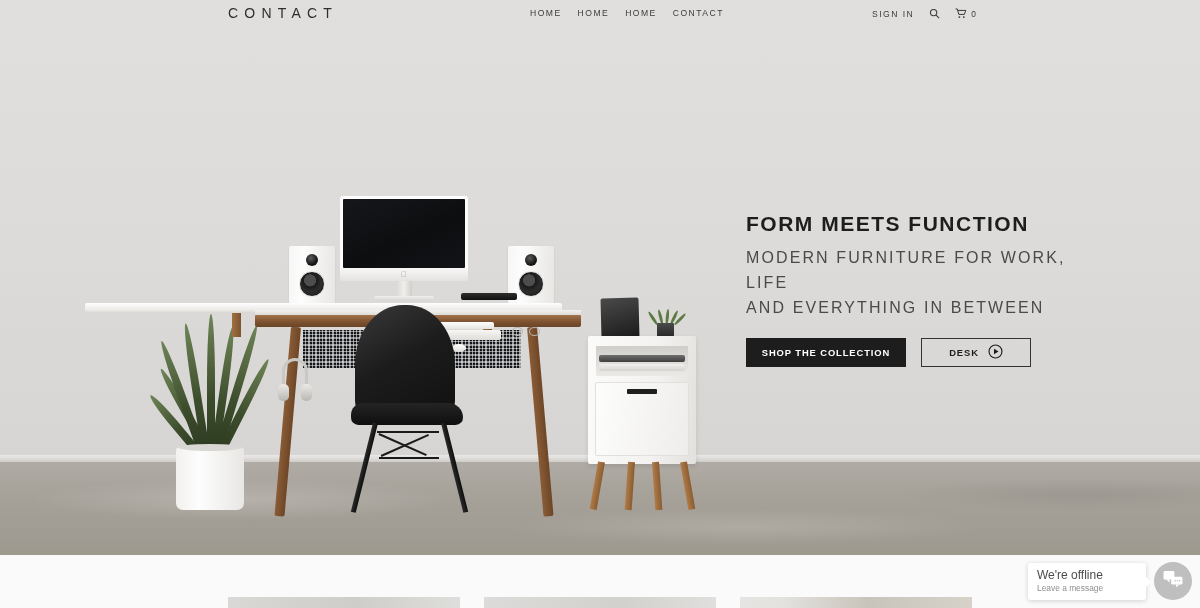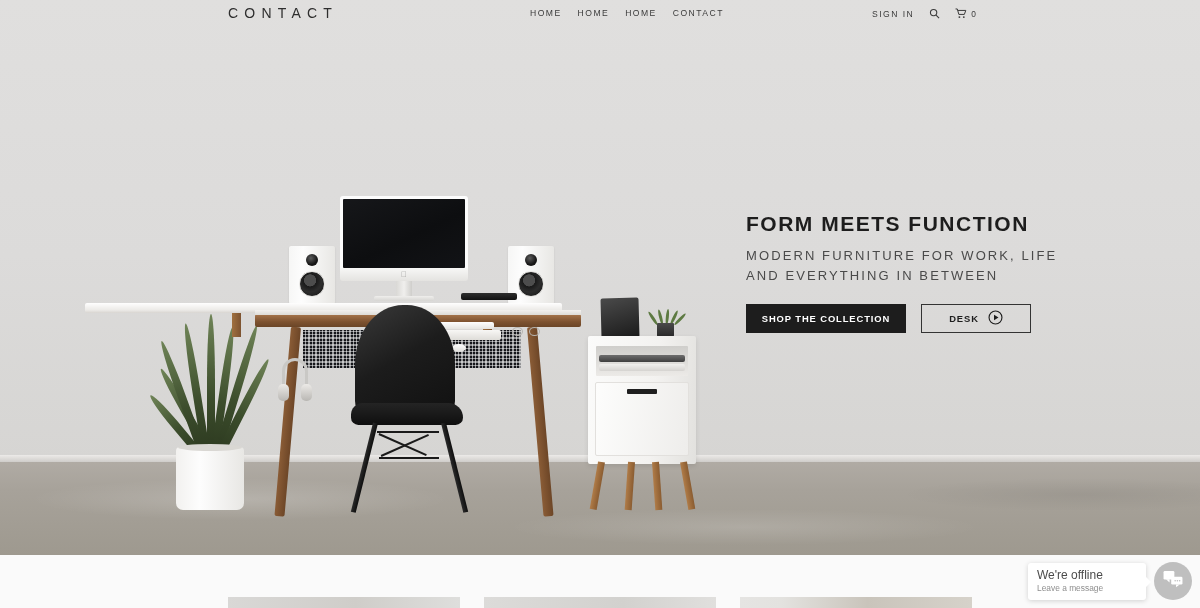--- a/index.html
+++ b/index.html
@@ -62,21 +62,21 @@
   .cart-wrap { display:flex; align-items:center; gap:4px; }
   .cart-count { font-size:8.4px; color:#3b3b3b; letter-spacing:.5px; }
 
   
   .hero-copy { position:absolute; left:746px; top:196px; width:330px; z-index:30;margin-top:16px; }
   .hl {
     font-size:21px; font-weight:700; letter-spacing:1.5px; color:#1d1d1d;
     line-height:1.1; white-space:nowrap;
   }
   .sub {
-    margin-top:11px; font-size:13px; letter-spacing:2.1px; color:#4a4a4a;
+    margin-top:11px; font-size:16px; letter-spacing:2.1px; color:#4a4a4a;
     line-height:1.55; font-weight:400;
   }
   .cta-row { margin-top:18px; display:flex; gap:15px; align-items:flex-start; }
   .btn-solid {
     width:160px; height:29px; background:#1d1d1d; color:#fff;
     font-size:9.4px; font-weight:700; letter-spacing:.9px;
     display:flex; align-items:center; justify-content:center;
     border:none; cursor:pointer;
   }
   .btn-outline {

